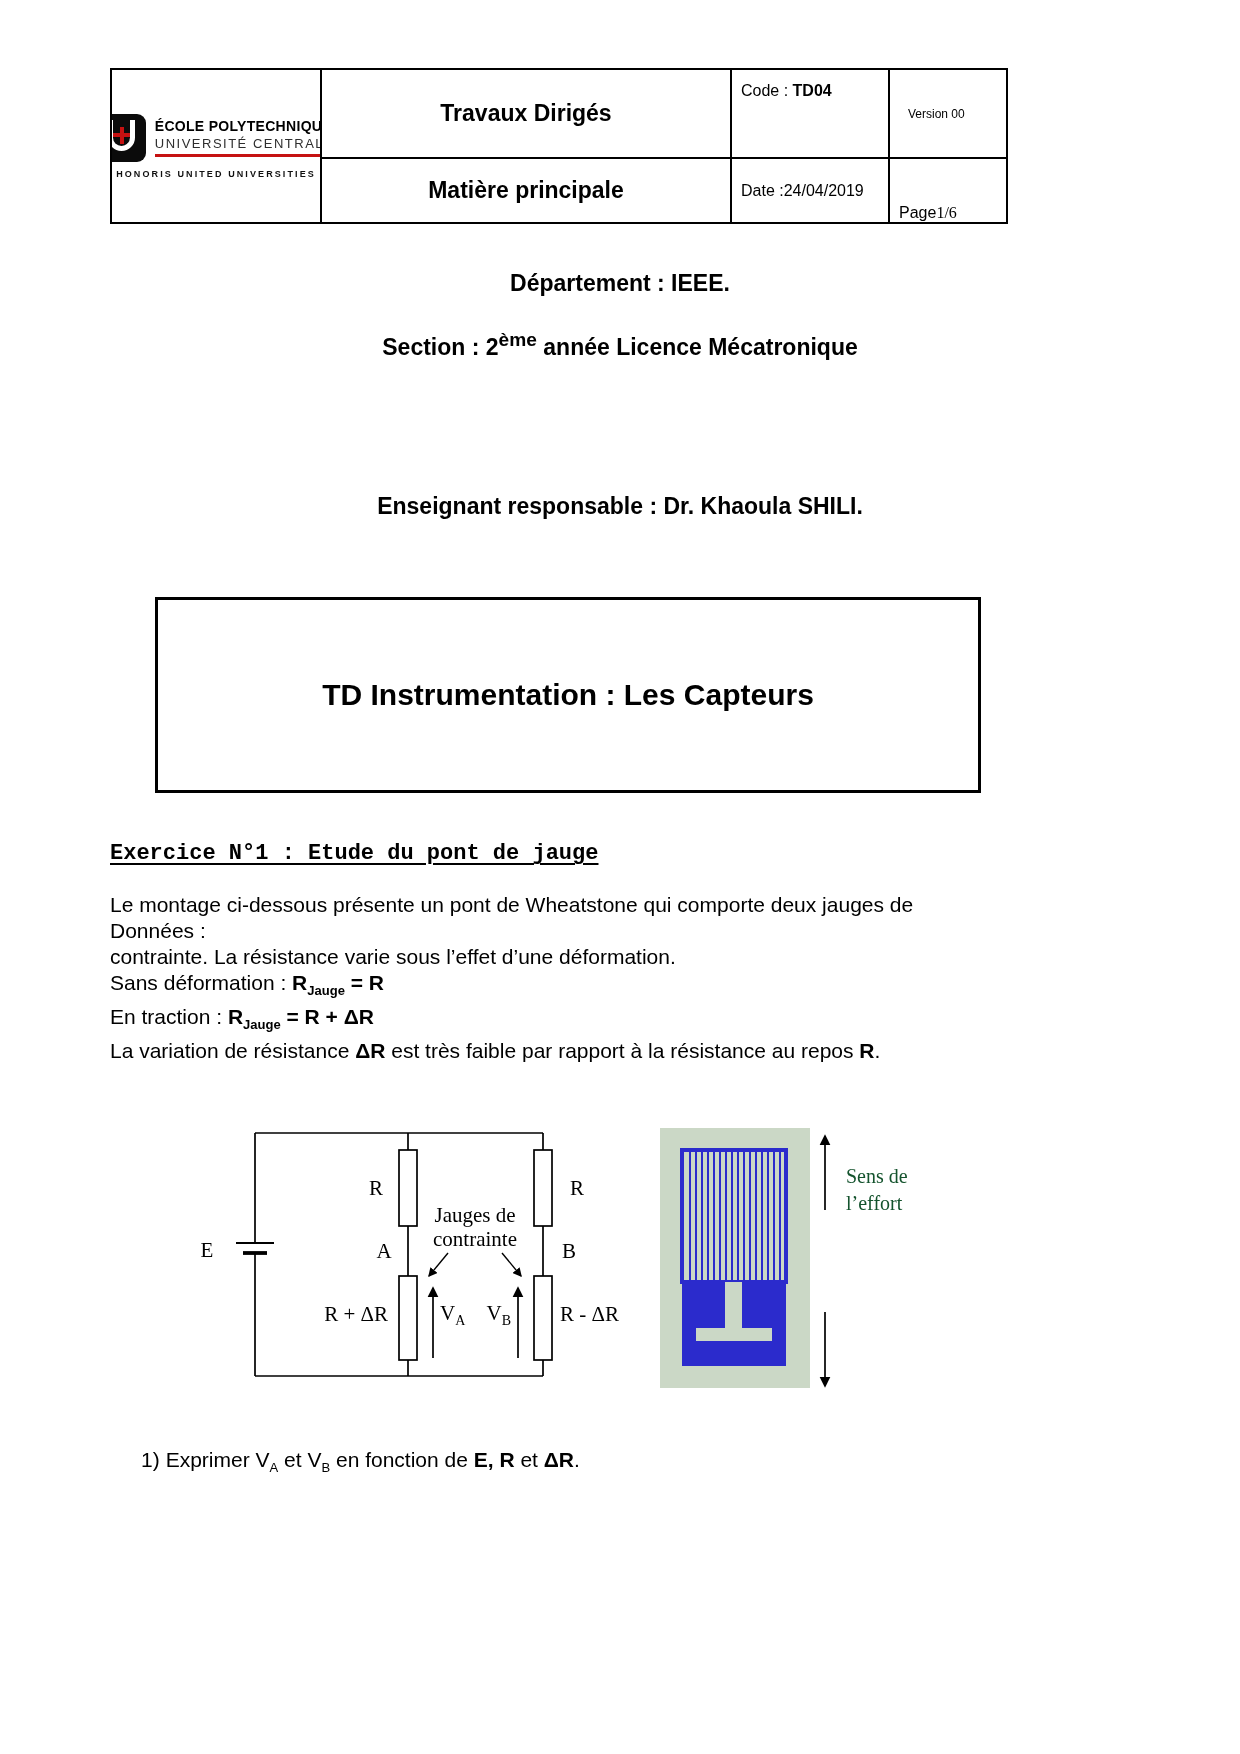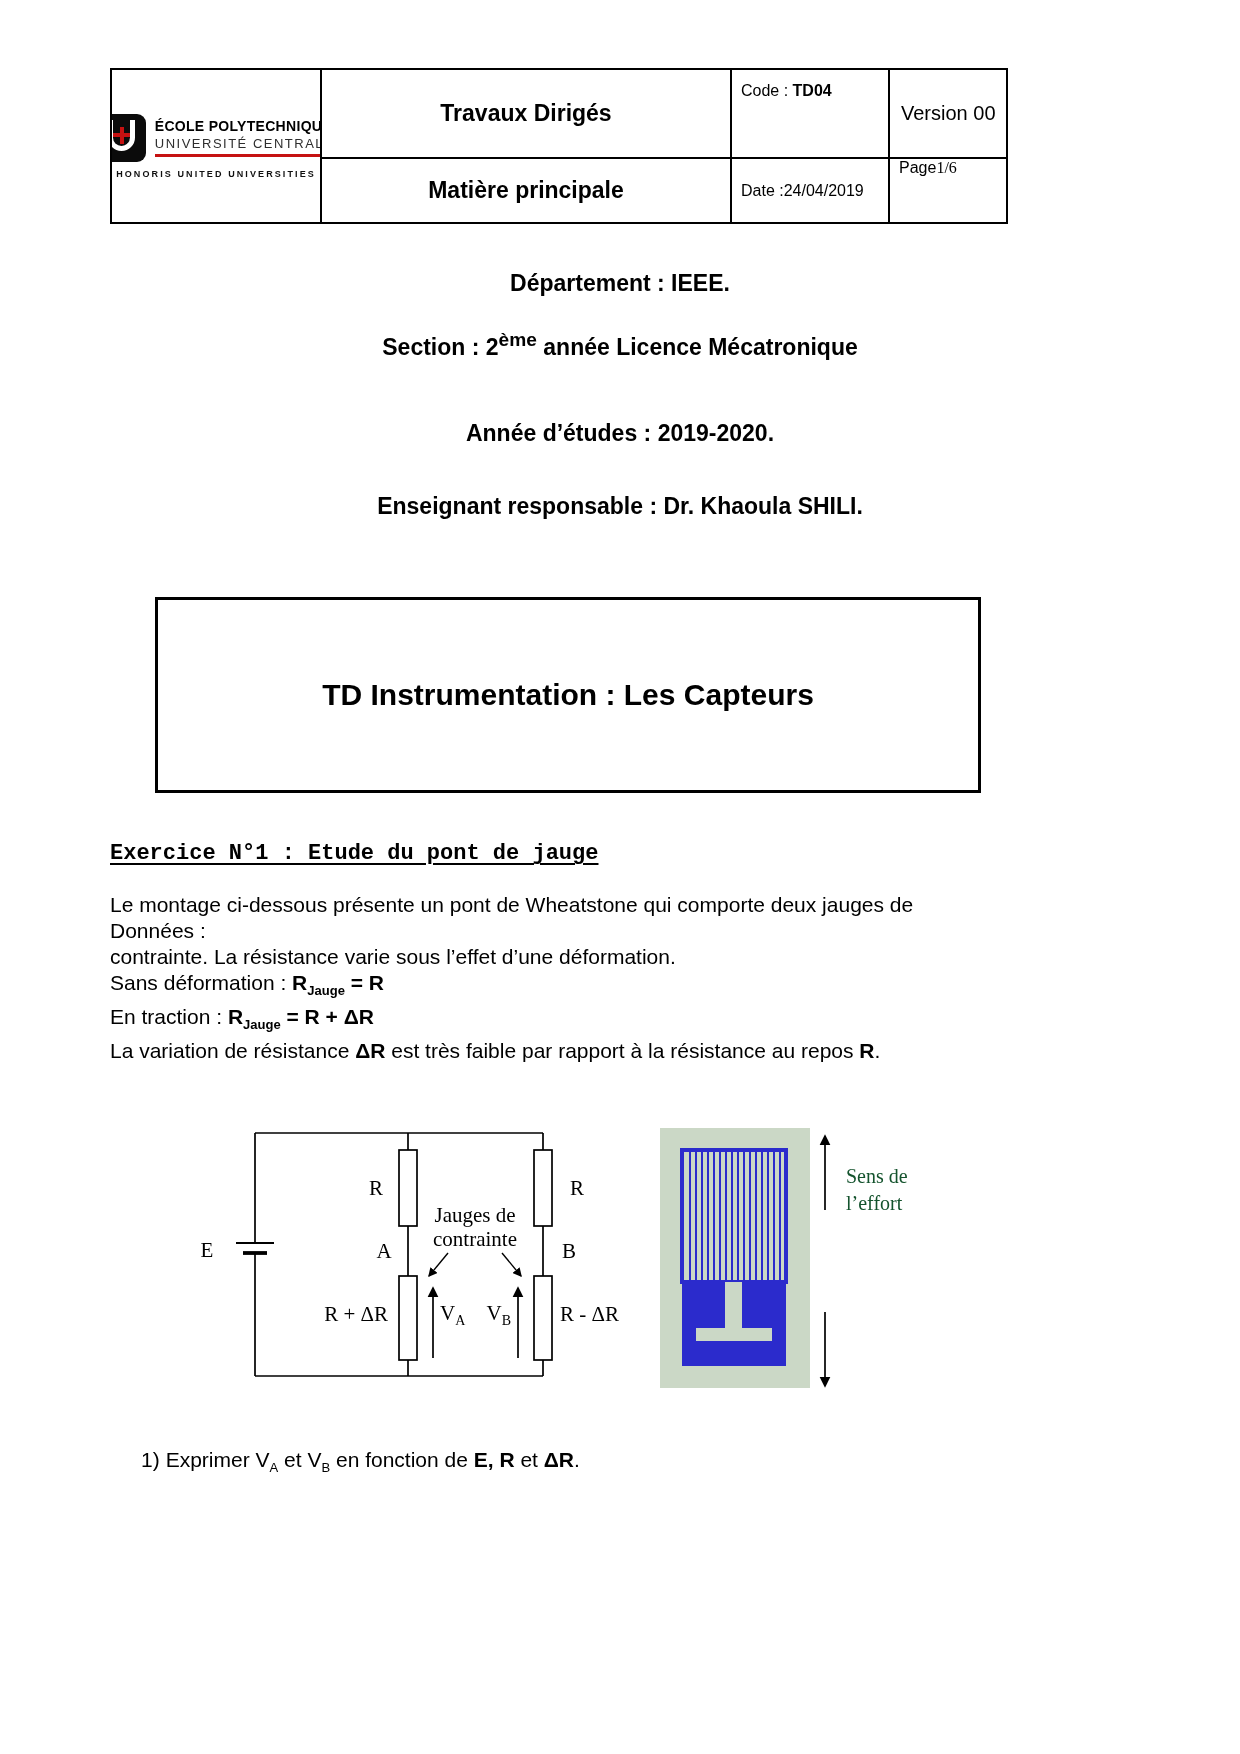--- a/index.html
+++ b/index.html
@@ -16,24 +16,24 @@
     position:absolute; left:110px; top:68px; width:898px; height:156px;
     display:grid;
     grid-template-columns:208px 410px 158px 1fr;
     grid-template-rows:87px 1fr;
     border:2px solid #000;
   }
   .cell { overflow:hidden; }
   .logo-cell { grid-row:1/3; grid-column:1; display:flex; flex-direction:column; align-items:center; justify-content:center; padding:6px; }
   .c-travaux { grid-row:1; grid-column:2; border-left:2px solid #000; display:flex; align-items:center; justify-content:center; font-size:23px; font-weight:bold; }
   .c-code    { grid-row:1; grid-column:3; border-left:2px solid #000; font-size:16px; padding:12px 4px 0 9px; }
-  .c-version { grid-row:1; grid-column:4; border-left:2px solid #000; font-size:20px; display:flex; align-items:center; padding-left:11px; }
+  .c-version { grid-row:1; grid-column:4; border-left:2px solid #000; font-size:12px; display:flex; align-items:center; padding-left:18px; }
   .c-matiere { grid-row:2; grid-column:2; border-left:2px solid #000; border-top:2px solid #000; display:flex; align-items:center; justify-content:center; font-size:23px; font-weight:bold; }
   .c-date    { grid-row:2; grid-column:3; border-left:2px solid #000; border-top:2px solid #000; font-size:16px; display:flex; align-items:center; padding-left:9px; }
-  .c-page    { grid-row:2; grid-column:4; border-left:2px solid #000; border-top:2px solid #000; font-size:16px; display:flex; align-items:flex-start; padding-left:9px; }
+  .c-page    { grid-row:2; grid-column:4; border-left:2px solid #000; border-top:2px solid #000; font-size:16px; display:flex; align-items:flex-end; padding-left:9px; }
   .serifnum { font-family:"Liberation Serif", serif; }
 
   
   .logo-row { display:flex; align-items:center; gap:9px; }
   .logo-icon { width:48px; height:48px; background:#0b0b0b; border-radius:9px; position:relative; flex:0 0 auto; }
   .logo-u { position:absolute; left:10px; top:6px; width:27px; height:31px; border:5px solid #fff; border-top:none; border-radius:0 0 14px 14px; }
   .logo-cross-v { position:absolute; left:22px; top:13px; width:4px; height:17px; background:#c51111; }
   .logo-cross-h { position:absolute; left:15px; top:19px; width:17px; height:4px; background:#c51111; }
   .logo-text { display:flex; flex-direction:column; }
   .logo-l1 { font-size:14px; font-weight:bold; letter-spacing:0.3px; white-space:nowrap; }
@@ -104,21 +104,20 @@
     <div class="cell c-page">
         <span>Page </span>
         <span class="serifnum">1/6</span>
       </div>
   </div>
 
   <div class="center-line" style="top:270px;">Département : IEEE.</div>
 
   <div class="center-line" style="top:329px;"><span>Section : 2</span><sup>ème</sup><span> année Licence Mécatronique</span></div>
 
-  <div class="center-line" style="top:420px;">Année d’études : 2019-2020.</div>
 
   <div class="center-line" style="top:493px;">Enseignant responsable : Dr. Khaoula SHILI.</div>
 
   <div class="title-box">
     <div class="t">TD Instrumentation : Les Capteurs</div>
   </div>
 
   <div class="ex-heading">Exercice N°1 : Etude du pont de jauge</div>
 
   <div class="para">

